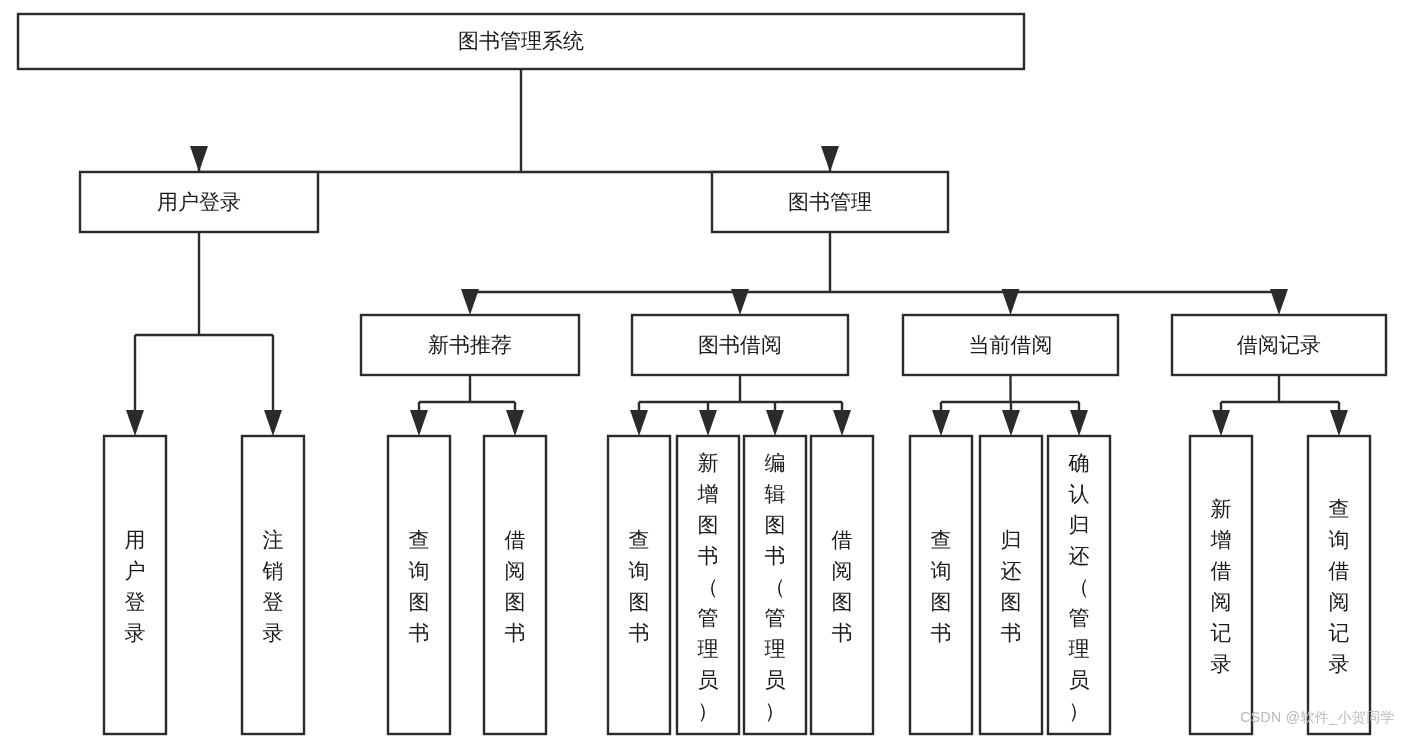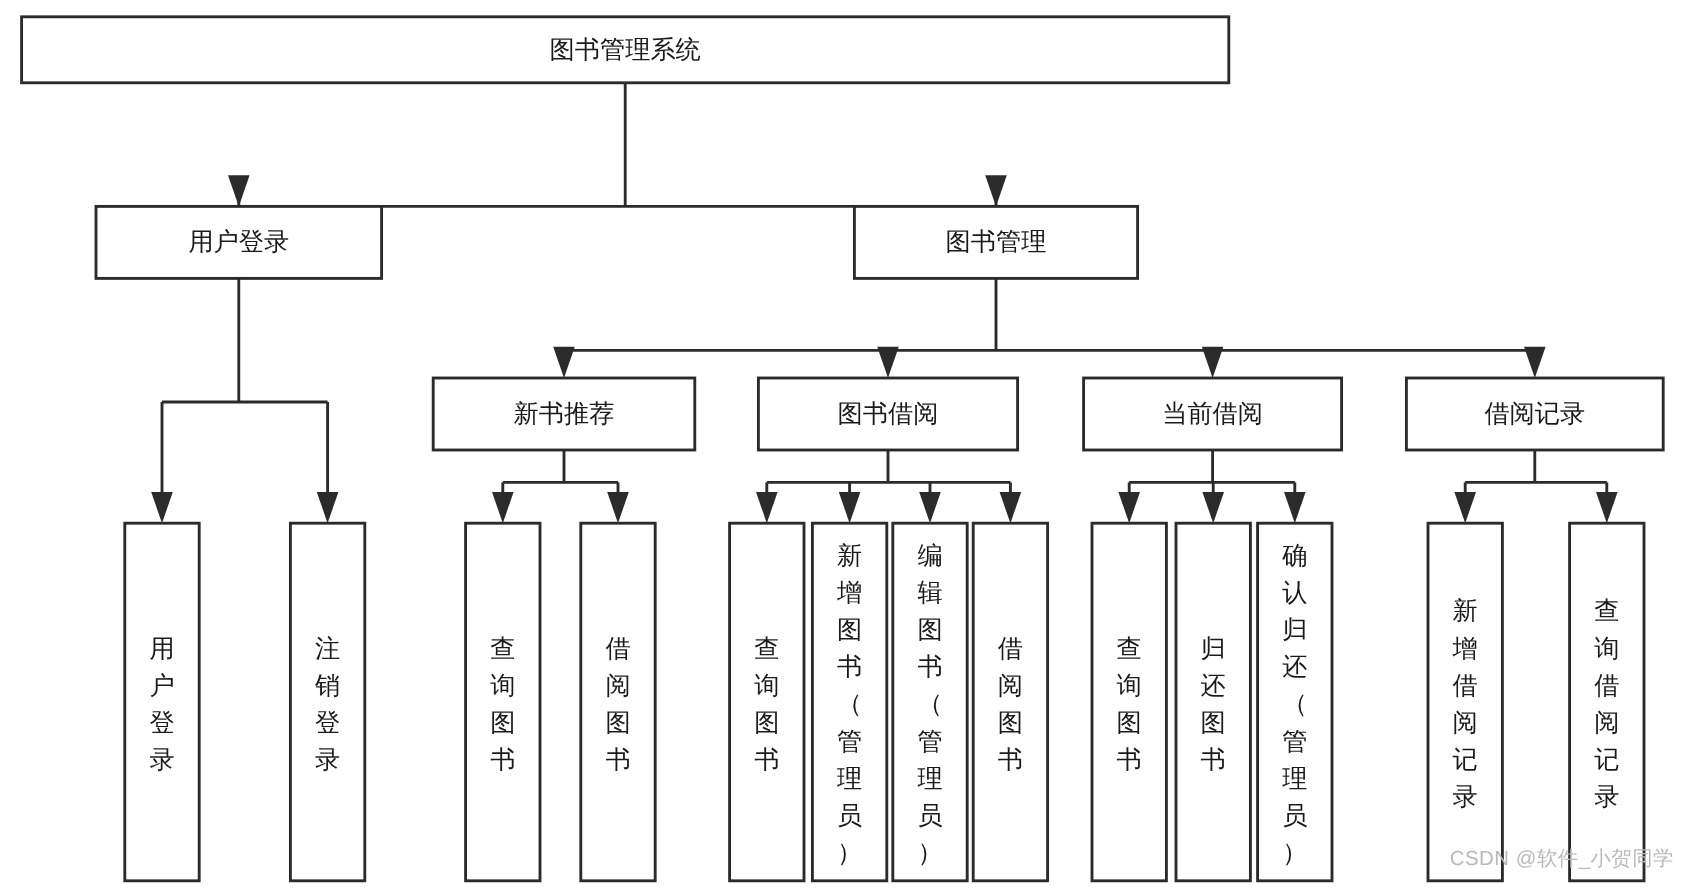--- a/index.html
+++ b/index.html
@@ -53,21 +53,21 @@
     font-family: "Liberation Sans", "DejaVu Sans", sans-serif;
     font-size: 21px;
     fill: #1a1a1a;
     text-anchor: middle;
   }
   .watermark-text {
     position: absolute;
     right: 10px;
     bottom: 5px;
     font-family: "Liberation Sans", "DejaVu Sans", sans-serif;
-    font-size: 17px;
+    font-size: 14px;
     color: #b9b9b9;
     white-space: nowrap;
     letter-spacing: 0.4px;
     pointer-events: none;
   }
 </style>
 </head>
 <body>
 
 <div id="diagram-root">

